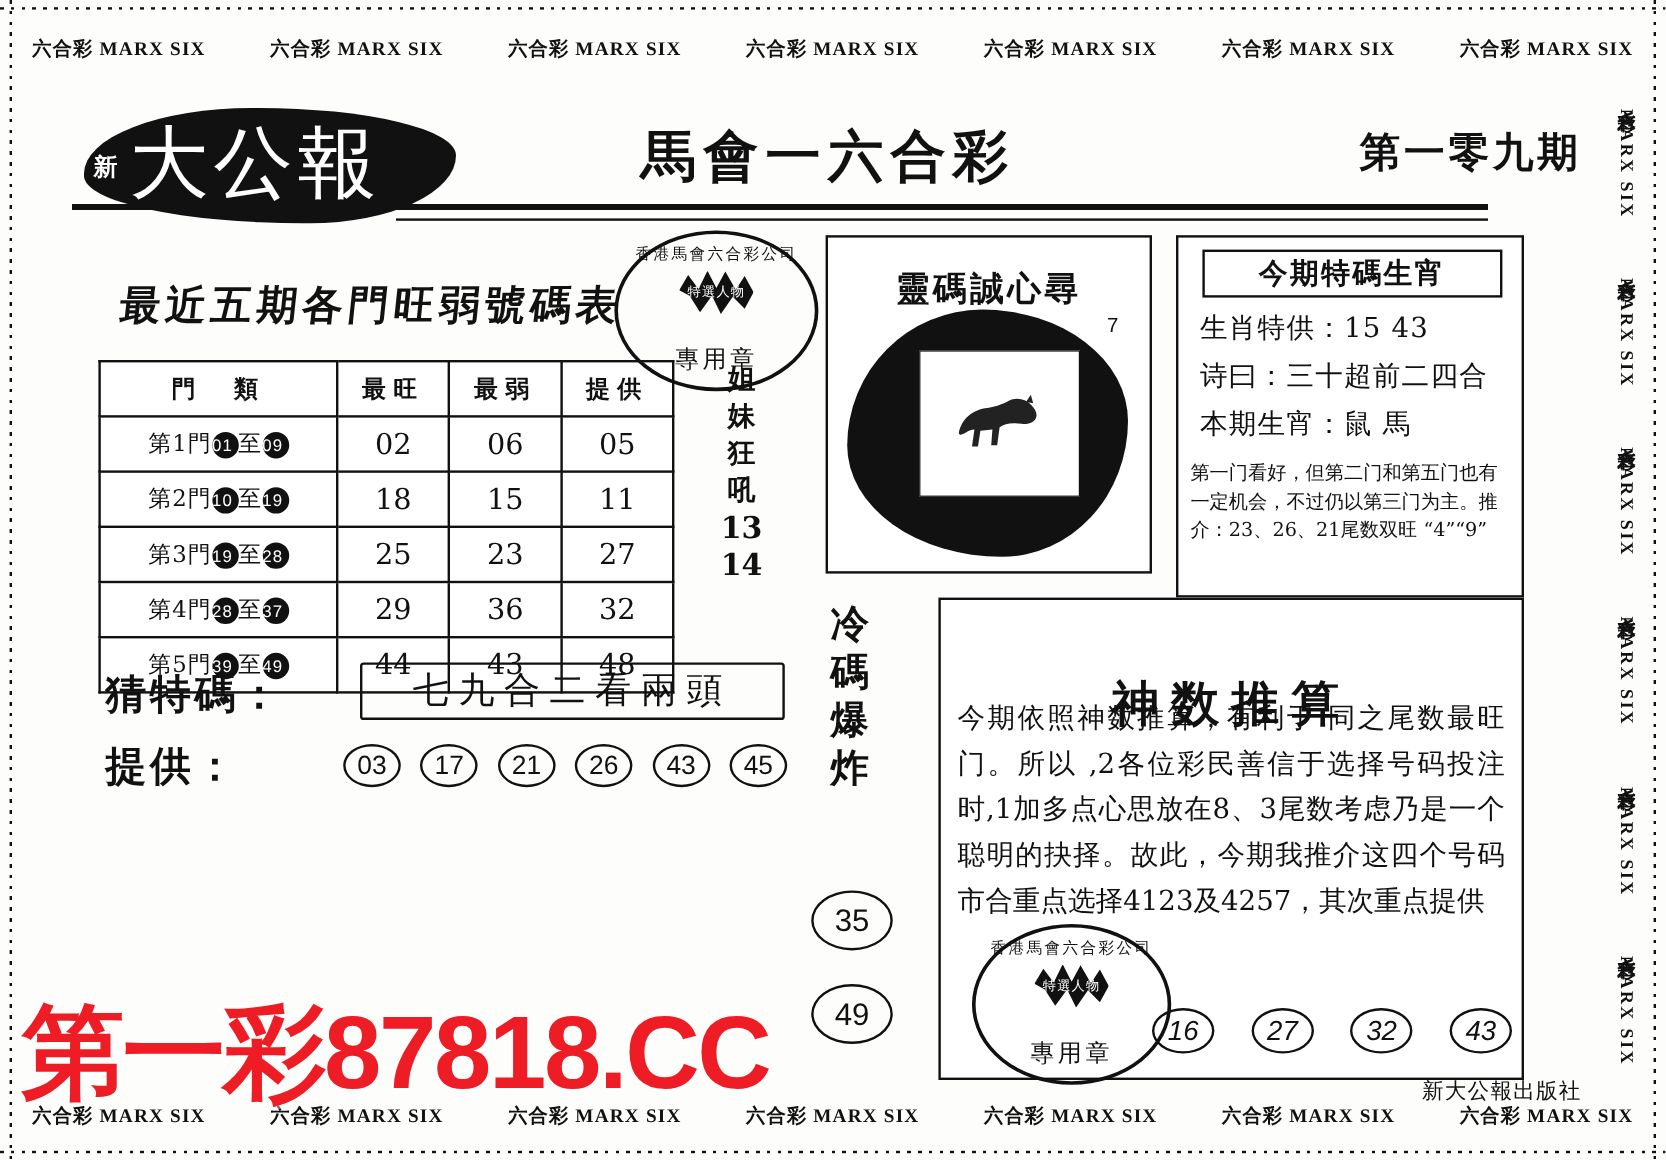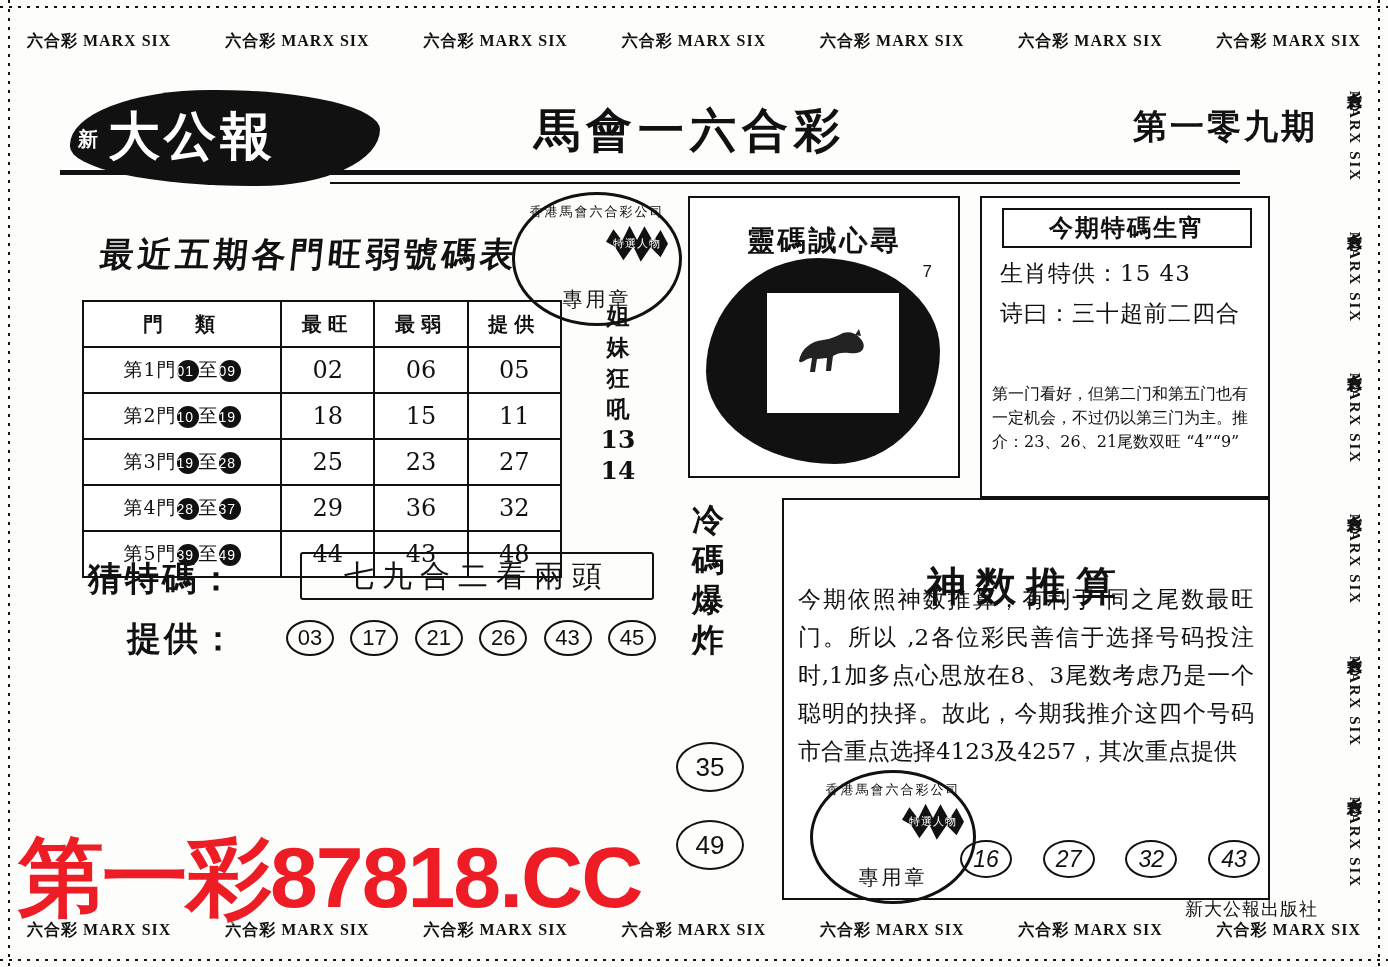--- a/index.html
+++ b/index.html
@@ -54,22 +54,22 @@
   .mast-blob{
     position:absolute;left:10px;top:0;width:310px;height:96px;
     background:#111;
     border-radius:46% 54% 40% 60% / 58% 42% 60% 42%;
   }
   .mast-sub{
     position:absolute;left:18px;top:36px;color:#fff;font-size:20px;
     font-family:"DejaVu Serif", serif;font-weight:bold;
   }
   .mast-title{
-    position:absolute;left:48px;top:8px;color:#fff;font-size:52px;line-height:76px;
-    font-family:"DejaVu Serif", serif;font-weight:bold;letter-spacing:4px;
+    position:absolute;left:48px;top:8px;color:#fff;font-size:66px;line-height:76px;
+    font-family:"DejaVu Serif", serif;font-weight:normal;letter-spacing:4px;
     -webkit-text-stroke:0px;
   }
   .mast-rule{
     position:absolute;left:60px;top:170px;width:1180px;height:5px;background:#111;
   }
   .mast-rule2{
     position:absolute;left:330px;top:182px;width:910px;height:2px;background:#111;
   }
   .mast-center{
     position:absolute;left:430px;top:100px;width:520px;text-align:center;
@@ -111,21 +111,21 @@
   .sisters .n{font-size:25px;}
 
   .guess-label{
     position:absolute;left:88px;top:556px;font-size:34px;font-weight:bold;letter-spacing:3px;color:#111;
   }
   .guess-box{
     position:absolute;left:300px;top:552px;width:350px;height:44px;border:2px solid #111;border-radius:3px;
     text-align:center;font-size:30px;letter-spacing:8px;line-height:44px;color:#111;
   }
   .provide-label{
-    position:absolute;left:88px;top:616px;font-size:34px;font-weight:bold;letter-spacing:3px;color:#111;margin-left:39px;
+    position:absolute;left:88px;top:616px;font-size:34px;font-weight:bold;letter-spacing:3px;color:#111;
   }
   .provide-nums{
     position:absolute;left:286px;top:620px;width:370px;display:flex;justify-content:space-between;
   }
   .circ{
     width:44px;height:32px;border:2px solid #111;border-radius:50%;
     display:flex;align-items:center;justify-content:center;font-size:22px;color:#111;
     font-family:"Liberation Sans", sans-serif;
   }
 
@@ -209,21 +209,21 @@
   .stamp1{left:512px;top:192px;width:164px;height:128px;}
   .stamp2{left:810px;top:770px;width:160px;height:128px;}
   .stamp-inner{position:relative;width:100%;height:100%;}
   .stamp-arc{
     position:absolute;left:0;right:0;top:8px;text-align:center;font-size:13px;letter-spacing:2px;
   }
   .stamp-star{
     position:absolute;left:50%;top:38%;transform:translate(-50%,-50%);
     width:62px;height:36px;background:#111;
     clip-path:polygon(0% 45%,12% 10%,26% 42%,38% 0%,50% 40%,62% 2%,76% 44%,88% 12%,100% 50%,88% 88%,72% 60%,56% 100%,44% 58%,28% 96%,14% 58%);
-    display:flex;align-items:center;justify-content:center;margin-left:40px;
+    display:flex;align-items:center;justify-content:center;
   }
   .stamp-star span{color:#fff;font-size:11px;letter-spacing:1px;}
   .stamp-bottom{
     position:absolute;left:0;right:0;bottom:10px;text-align:center;font-size:20px;letter-spacing:3px;margin-top:39px;
   }
 
   
   .watermark{
     position:absolute;left:18px;bottom:30px;
     font-family:"Liberation Sans", sans-serif;
@@ -370,20 +370,23 @@
   </div>
 
   <div class="box box-special"></div>
   <div class="sp-hdr">今期特碼生宵</div>
   <div class="sp-line sp-l1">
     <span>生肖特供：</span><span>15    43</span>
   </div>
   <div class="sp-line sp-l2">
     <span>诗曰：</span><span>三十超前二四合</span>
   </div>
+  <div class="sp-line sp-l3">
+    <span>本期生宵：</span><span>鼠  馬</span>
+  </div>
   <div class="sp-note">第一门看好，但第二门和第五门也有一定机会，不过仍以第三门为主。推介：23、26、21尾数双旺 “4”“9”</div>
 
   <div class="box box-calc"></div>
   <div class="calc-title">神数推算</div>
   <div class="calc-body">今期依照神数推算，有利于 同之尾数最旺门。所以 ,2各位彩民善信于选择号码投注时,1加多点心思放在8、3尾数考虑乃是一个聪明的抉择。故此，今期我推介这四个号码市合重点选择4123及4257，其次重点提供</div>
   <div class="calc-nums" id="calc-nums">
       <div class="circ">16</div>
       <div class="circ">27</div>
       <div class="circ">32</div>
       <div class="circ">43</div>

